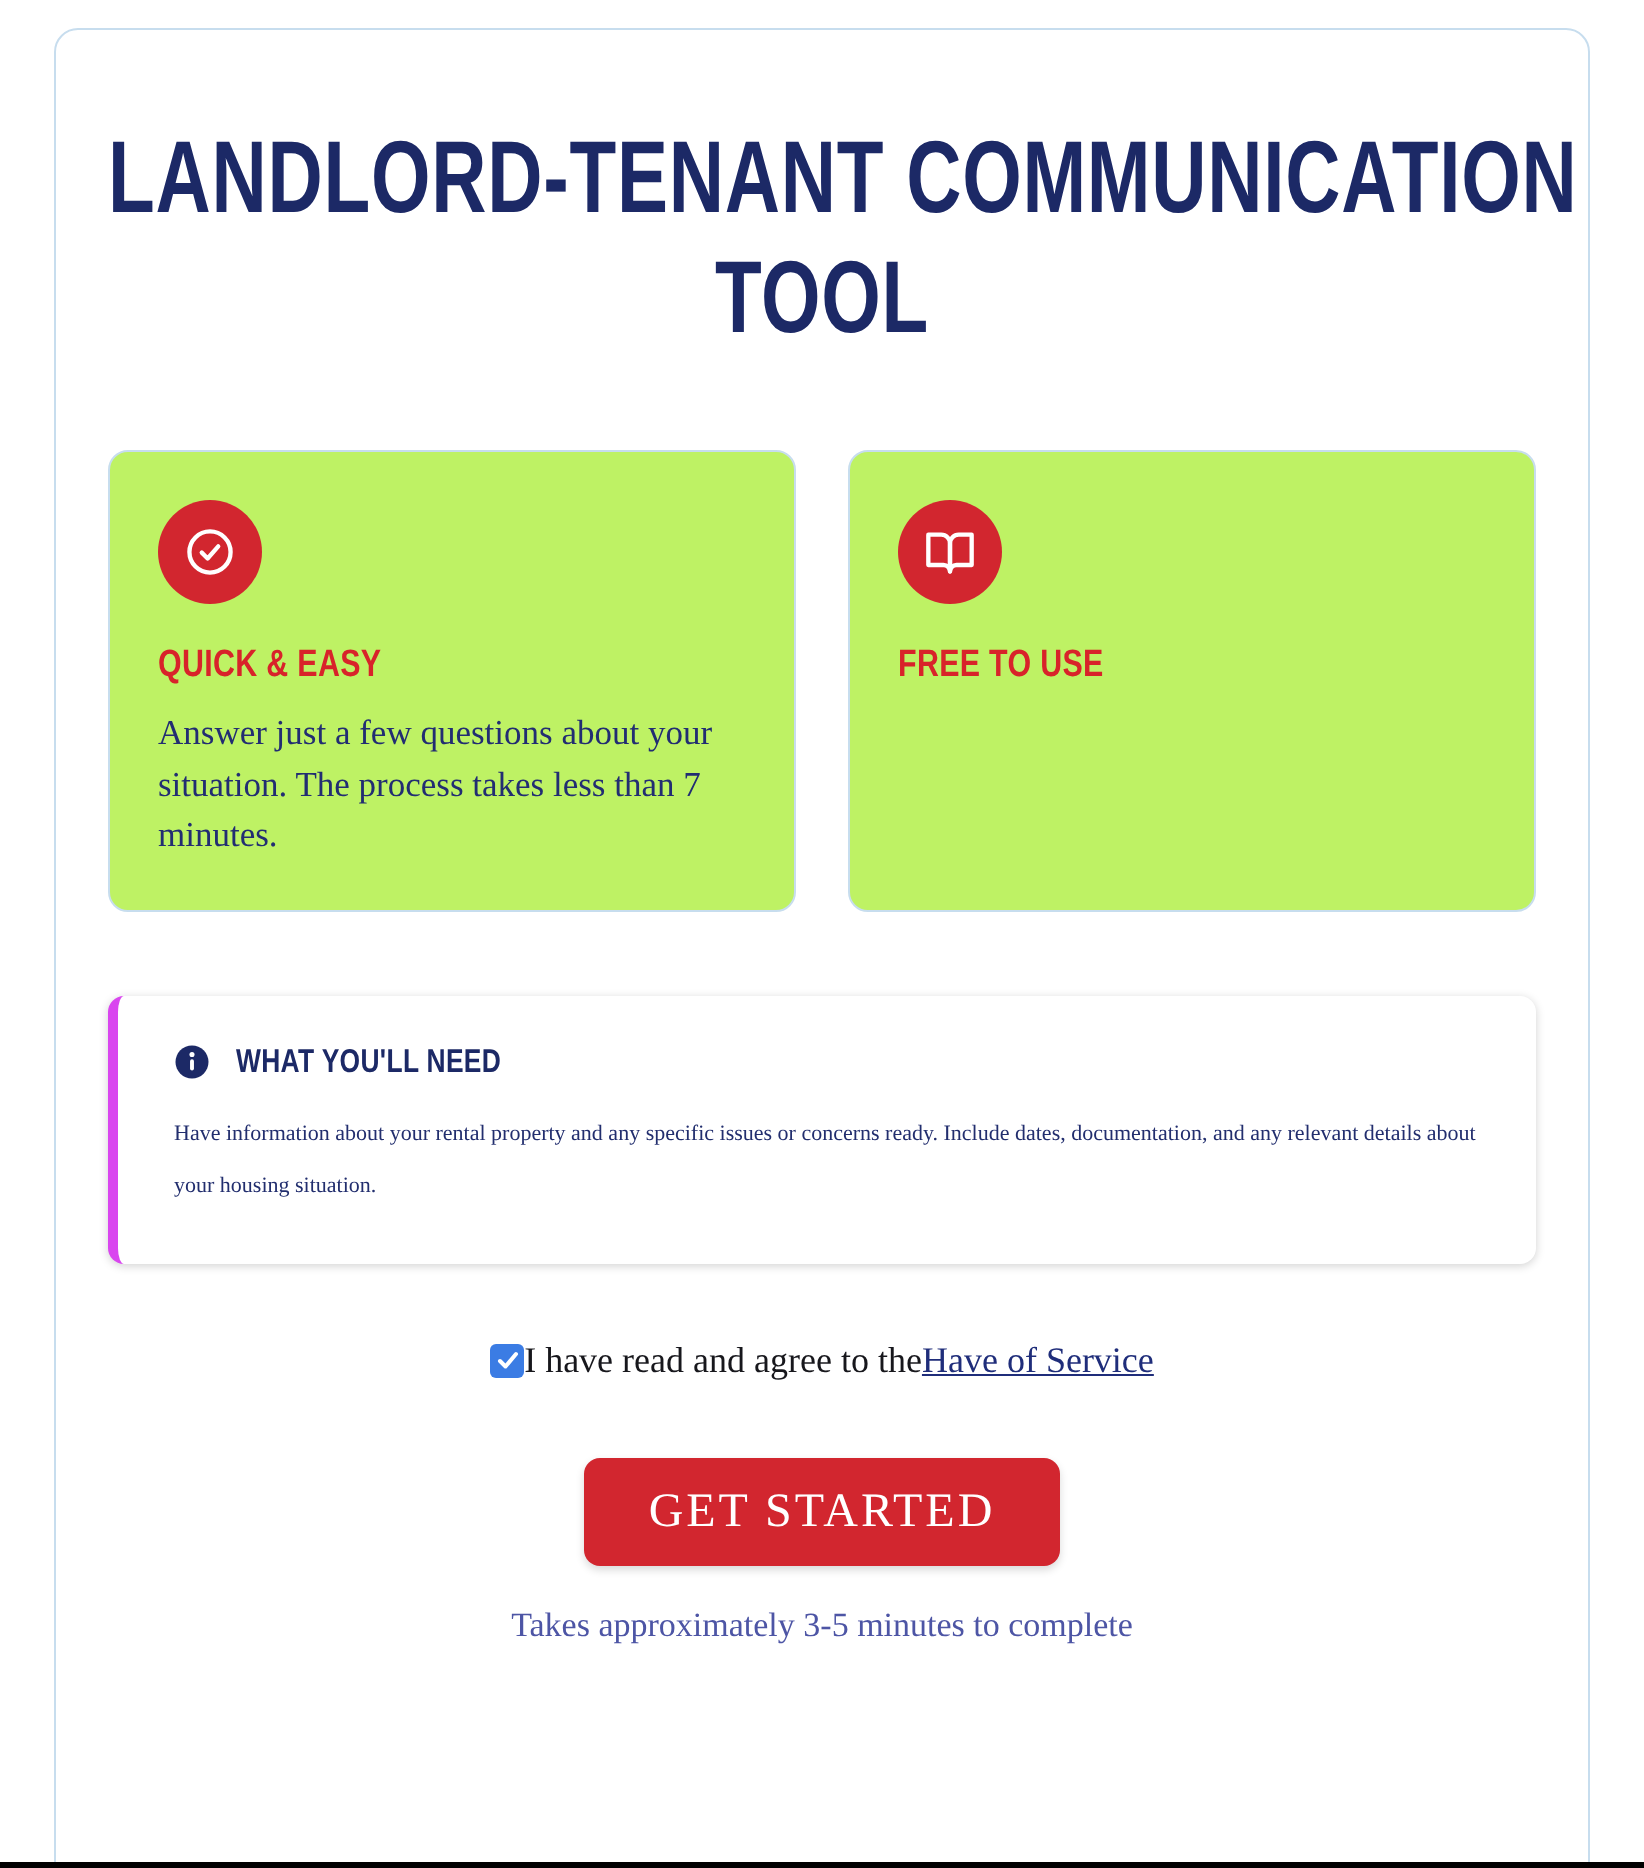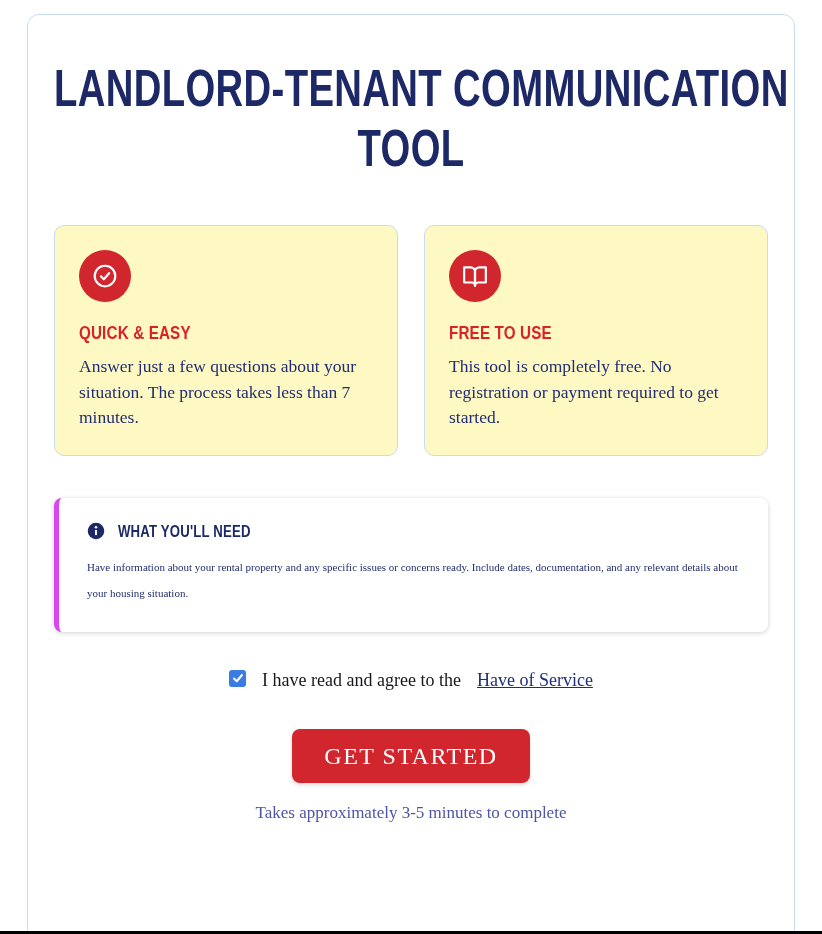--- a/index.html
+++ b/index.html
@@ -24,21 +24,21 @@
   }
 
   .intro {
     margin-top:28px; color:#222e6e; font-size:17.5px; line-height:23.5px;
   }
 
   
   .features { display:flex; gap:26px; margin-top:46px; }
   .feature-card {
     flex:1; border:1px solid #c7ddee; border-radius:10px;
-    padding:24px; min-height:220px; background:#fef9c3;
+    padding:24px; min-height:220px; background:#bef264;
   }
   .icon-circle {
     width:52px; height:52px; border-radius:50%; background:#d2262f;
     display:flex; align-items:center; justify-content:center;
   }
   .icon-circle svg { width:26px; height:26px; }
   .feature-heading {
     margin-top:20px; color:#d8232a;
     font-family:"Liberation Sans", sans-serif; font-weight:700;
     font-size:19px; letter-spacing:0.2px; white-space:nowrap;
@@ -61,21 +61,21 @@
     color:#1c2966; font-family:"Liberation Sans", sans-serif; font-weight:700;
     font-size:16.5px; letter-spacing:0.2px; white-space:nowrap;
     transform:scaleX(0.8); transform-origin:0 50%;
   }
   .info-body {
     margin-top:13px; color:#222e6e; font-size:11px; line-height:26px;
   }
 
   
   .consent-row {
-    margin-top:38px; display:flex; justify-content:center; gap:16px;
+    margin-top:38px; display:flex; align-items:center; justify-content:center; gap:0;
   }
   .checkbox {
     width:17px; height:17px; border-radius:3px; background:#3b7ce4;
     display:flex; align-items:center; justify-content:center; cursor:pointer;
     flex:0 0 auto;
   }
   .checkbox svg { width:12px; height:12px; }
   .consent-label { color:#17171c; font-size:18px; }
   .consent-link { color:#1f2d7a; text-decoration:underline; font-size:18px; cursor:pointer; }
 
@@ -121,21 +121,20 @@
     </div>
 
     <div class="feature-card">
       <div class="icon-circle">
         <svg viewBox="0 0 24 24" fill="none" stroke="#ffffff" stroke-width="2" stroke-linecap="round" stroke-linejoin="round">
           <path d="M2 4h6a4 4 0 0 1 4 4v13a3 3 0 0 0-3-3H2z"></path>
           <path d="M22 4h-6a4 4 0 0 0-4 4v13a3 3 0 0 1 3-3h7z"></path>
         </svg>
       </div>
       <div class="feature-heading">FREE TO USE</div>
-      <div class="feature-body">This tool is completely free. No registration or payment required to get started.</div>
     </div>
 
   </div>
 
   <div class="info-box">
     <div class="info-head">
       <svg viewBox="0 0 24 24">
         <circle cx="12" cy="12" r="11" fill="#1c2966"></circle>
         <circle cx="12" cy="7" r="1.7" fill="#ffffff"></circle>
         <rect x="10.7" y="10.2" width="2.6" height="7.4" rx="1.3" fill="#ffffff"></rect>

